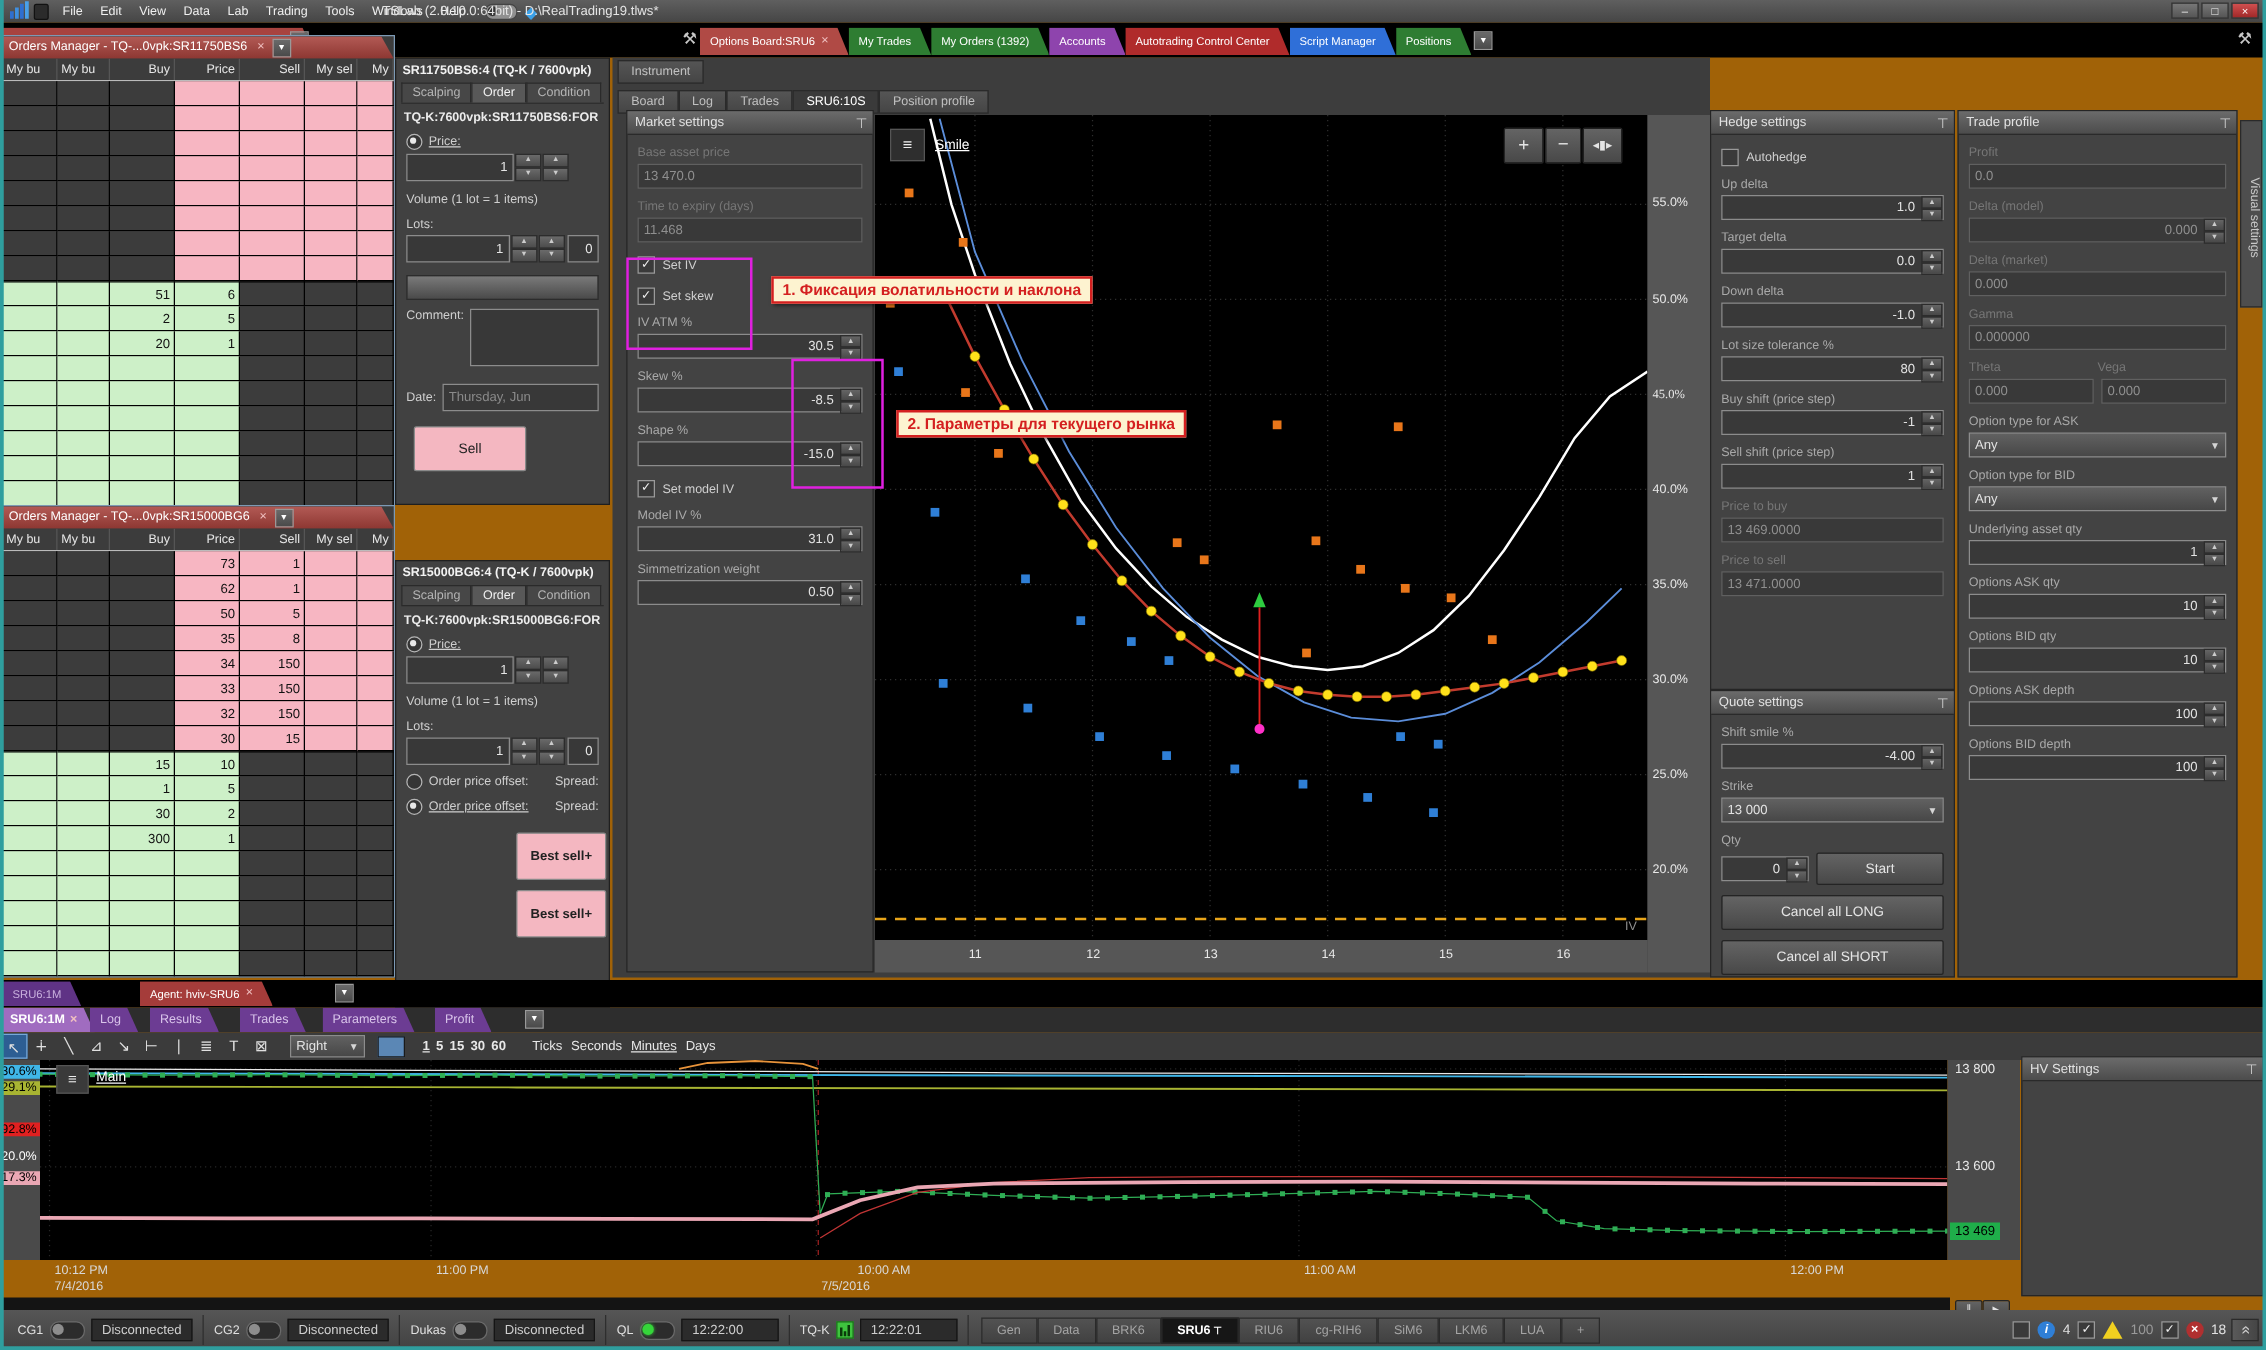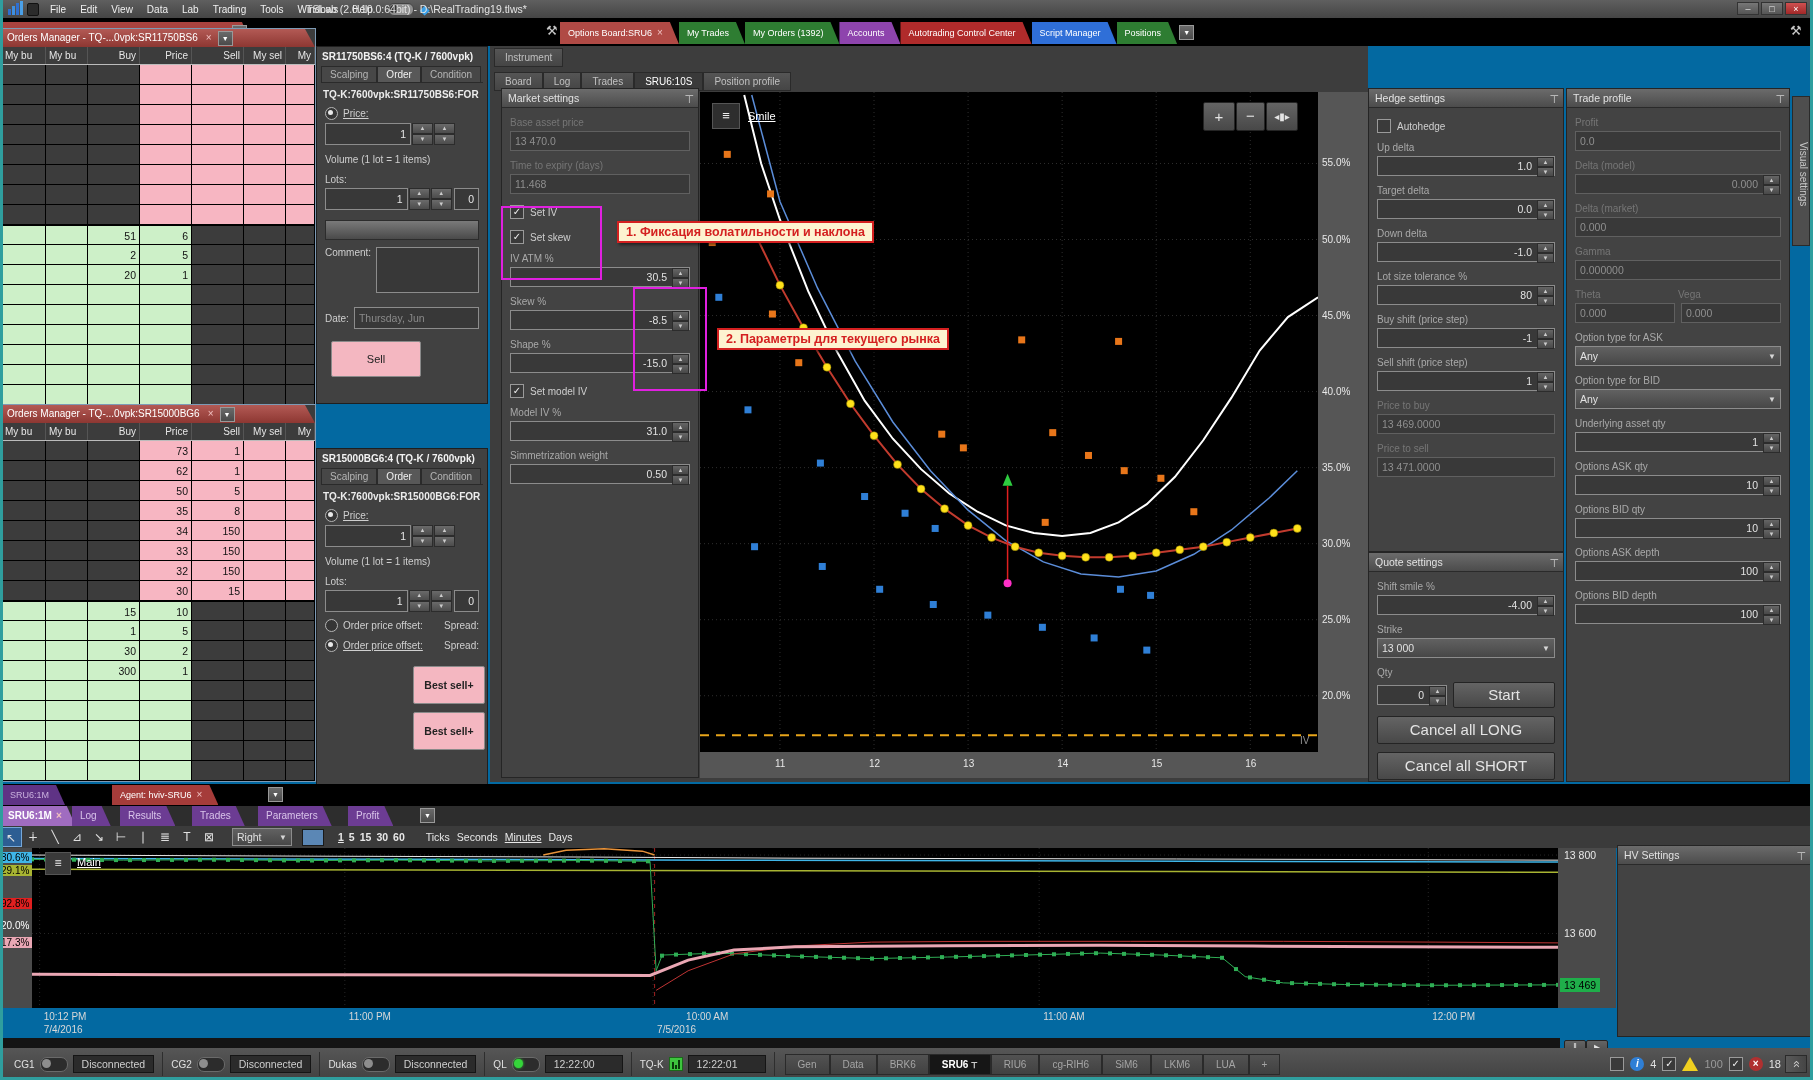--- a/index.html
+++ b/index.html
@@ -1,16 +1,16 @@
 <!DOCTYPE html>
 <html><head>
 <meta charset="utf-8">
 <style>
   html,body{margin:0;padding:0;background:#222}
-  #root{position:relative;width:1813px;height:1080px;overflow:hidden;background:#0369a1;
+  #root{position:relative;width:1813px;height:1080px;overflow:hidden;background:#a16207;
         font-family:"Liberation Sans",sans-serif;color:#ddd}
   .abs{position:absolute}
   
   .frame{position:absolute;background:#2f9e9e;z-index:50}
   
   #menubar{position:absolute;left:0;top:0;width:1813px;height:18px;background:linear-gradient(#5f5f5f,#454545);display:flex;align-items:center;z-index:10}
   .menu-item{padding:0 7px;font-size:10px;color:#f0f0f0}
   #title-text{position:absolute;left:306px;top:3px;font-size:10.5px;color:#e4e4e4;white-space:nowrap}
   .winbtn{width:22px;height:13px;margin-left:2px;font-size:9px;line-height:12px;text-align:center;background:linear-gradient(#777,#555);border:1px solid #333;color:#eee;box-sizing:border-box}
   .winbtn.close{background:linear-gradient(#d05050,#a02828);color:#fff}
@@ -59,21 +59,21 @@
   .inp.dis{border-color:#606060}
   .inp .val{flex:1;padding:0 4px;font-size:10.5px;color:#e2e2e2;white-space:nowrap;overflow:hidden}
   .inp.dis .val{color:#8f8f8f}
   .val.r{text-align:right}
   .spin{width:17px;height:18px;margin-left:1px;display:flex;flex-direction:column;flex:none}
   .spin div{flex:1;background:linear-gradient(#656565,#484848);border:1px solid #2c2c2c;color:#ccc;font-size:6px;line-height:8px;text-align:center}
   .inp.sel{background:linear-gradient(#616161,#474747)}
   .selarr{width:16px;text-align:center;font-size:8px;color:#d5d5d5;flex:none}
   .cbrow{display:flex;align-items:center;gap:6px;margin:11px 8px 0;font-size:10px;color:#cfcfcf}
   .cb{width:12px;height:12px;background:#3a3a3a;border:1px solid #9a9a9a;font-size:10px;line-height:11px;text-align:center;color:#f0f0f0;flex:none;box-sizing:content-box}
-  .btn{background:linear-gradient(#646464,#484848);border:1px solid #242424;color:#e4e4e4;font-size:15px;text-align:center;border-radius:2px}
+  .btn{background:linear-gradient(#646464,#484848);border:1px solid #242424;color:#e4e4e4;font-size:11px;text-align:center;border-radius:2px}
   
   .btab{padding:3px 10px;font-size:10px;color:#c0c0c0;background:linear-gradient(#555,#454545);border:1px solid #2a2a2a;white-space:nowrap}
   .btab.on{background:#3a3a3a;color:#fff}
   
   .annot{position:absolute;background:#fdf3d0;border:2px solid #d42020;color:#d42020;font-size:12.5px;font-weight:bold;padding:2px 7px;white-space:nowrap;z-index:30;box-shadow:2px 2px 3px rgba(0,0,0,.5)}
   .hotbox{position:absolute;border:2px solid #e020e0;z-index:29}
   
   .ptab{height:20px;line-height:20px;padding:0 14px 0 8px;font-size:10px;color:#d9c4ea;background:#6c3c93;clip-path:polygon(0 0,calc(100% - 9px) 0,100% 100%,0 100%);white-space:nowrap;display:flex;align-items:center;gap:4px}
   .tool{width:22px;height:20px;text-align:center;line-height:20px;font-size:12px;color:#e0e0e0}
   .tool.on{background:#2d5e93;border:1px solid #76a7d8;box-sizing:border-box}
@@ -703,21 +703,21 @@
         <circle cx="597.3059360730595" cy="436.4516129032258" r="4" fill="#ffe11a" stroke="#7a6a00" stroke-width="0.5"></circle>
         <line x1="307.5890410958904" y1="393.8709677419355" x2="307.5890410958904" y2="491.1981566820277" stroke="#e02020" stroke-width="1.5"></line>
         <polygon points="307.5890410958904,381.8709677419355 302.5890410958904,393.8709677419355 312.5890410958904,393.8709677419355" fill="#2ecc40"></polygon>
         <circle cx="307.5890410958904" cy="491.1981566820277" r="4" fill="#ff30c8"></circle>
         <text x="600" y="652" fill="#909090" font-size="10" font-family="Liberation Sans">IV</text>
       </svg>
   </div>
   <div class="abs" style="left:1318px;top:92px;width:50px;height:686px;background:#565656" id="smile-yaxis">
       <div class="axislab" style="left: 4px; top: 65.4747px;">55.0%</div>
       <div class="axislab" style="left: 4px; top: 141.512px;">50.0%</div>
-      <div class="axislab" style="left: 4px; top: 217.548px;">45.0%</div>
+      <div class="axislab" style="left: 4px; top: 217.548px; font-family: Liberation Serif, serif;">45.0%</div>
       <div class="axislab" style="left: 4px; top: 293.585px;">40.0%</div>
       <div class="axislab" style="left: 4px; top: 369.622px;">35.0%</div>
       <div class="axislab" style="left: 4px; top: 445.659px;">30.0%</div>
       <div class="axislab" style="left: 4px; top: 521.696px;">25.0%</div>
       <div class="axislab" style="left: 4px; top: 597.733px;">20.0%</div>
     </div>
   <div class="abs" style="left:700px;top:752px;width:618px;height:26px;background:#565656" id="smile-xaxis">
       <div class="axislab" style="left: 74.9543px; top: 6px;">11</div>
       <div class="axislab" style="left: 169.018px; top: 6px;">12</div>
       <div class="axislab" style="left: 263.082px; top: 6px;">13</div>

